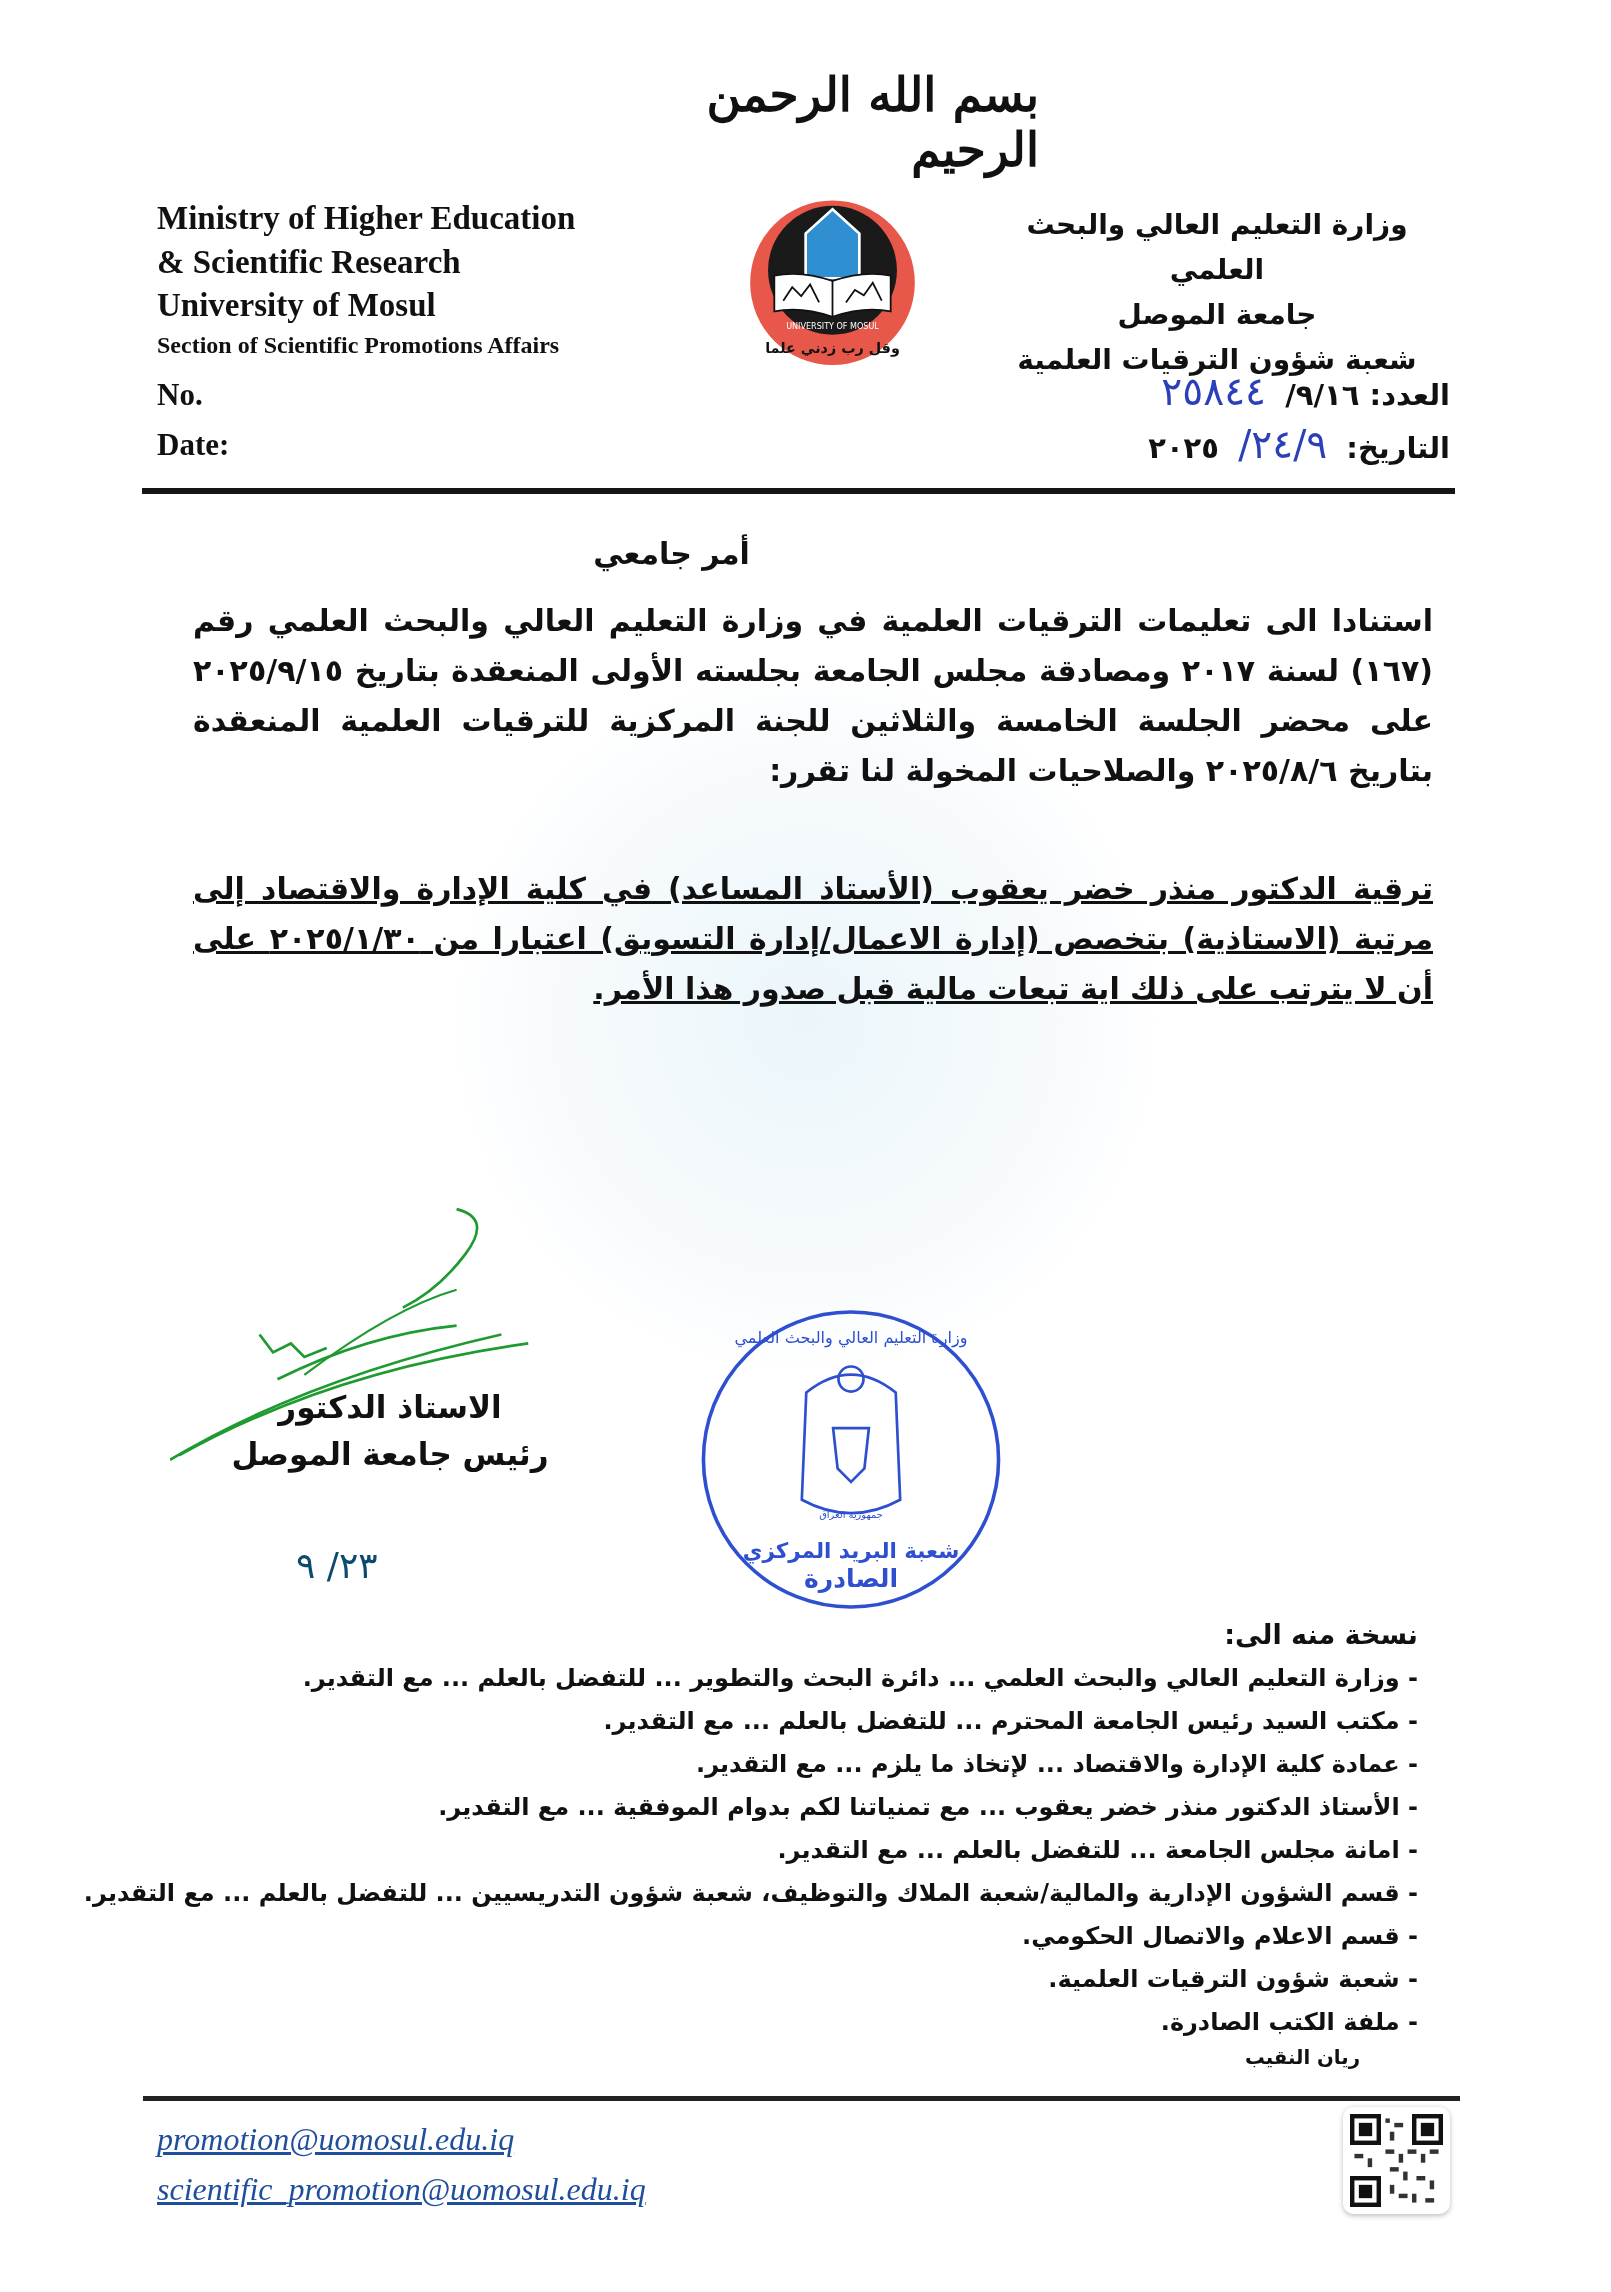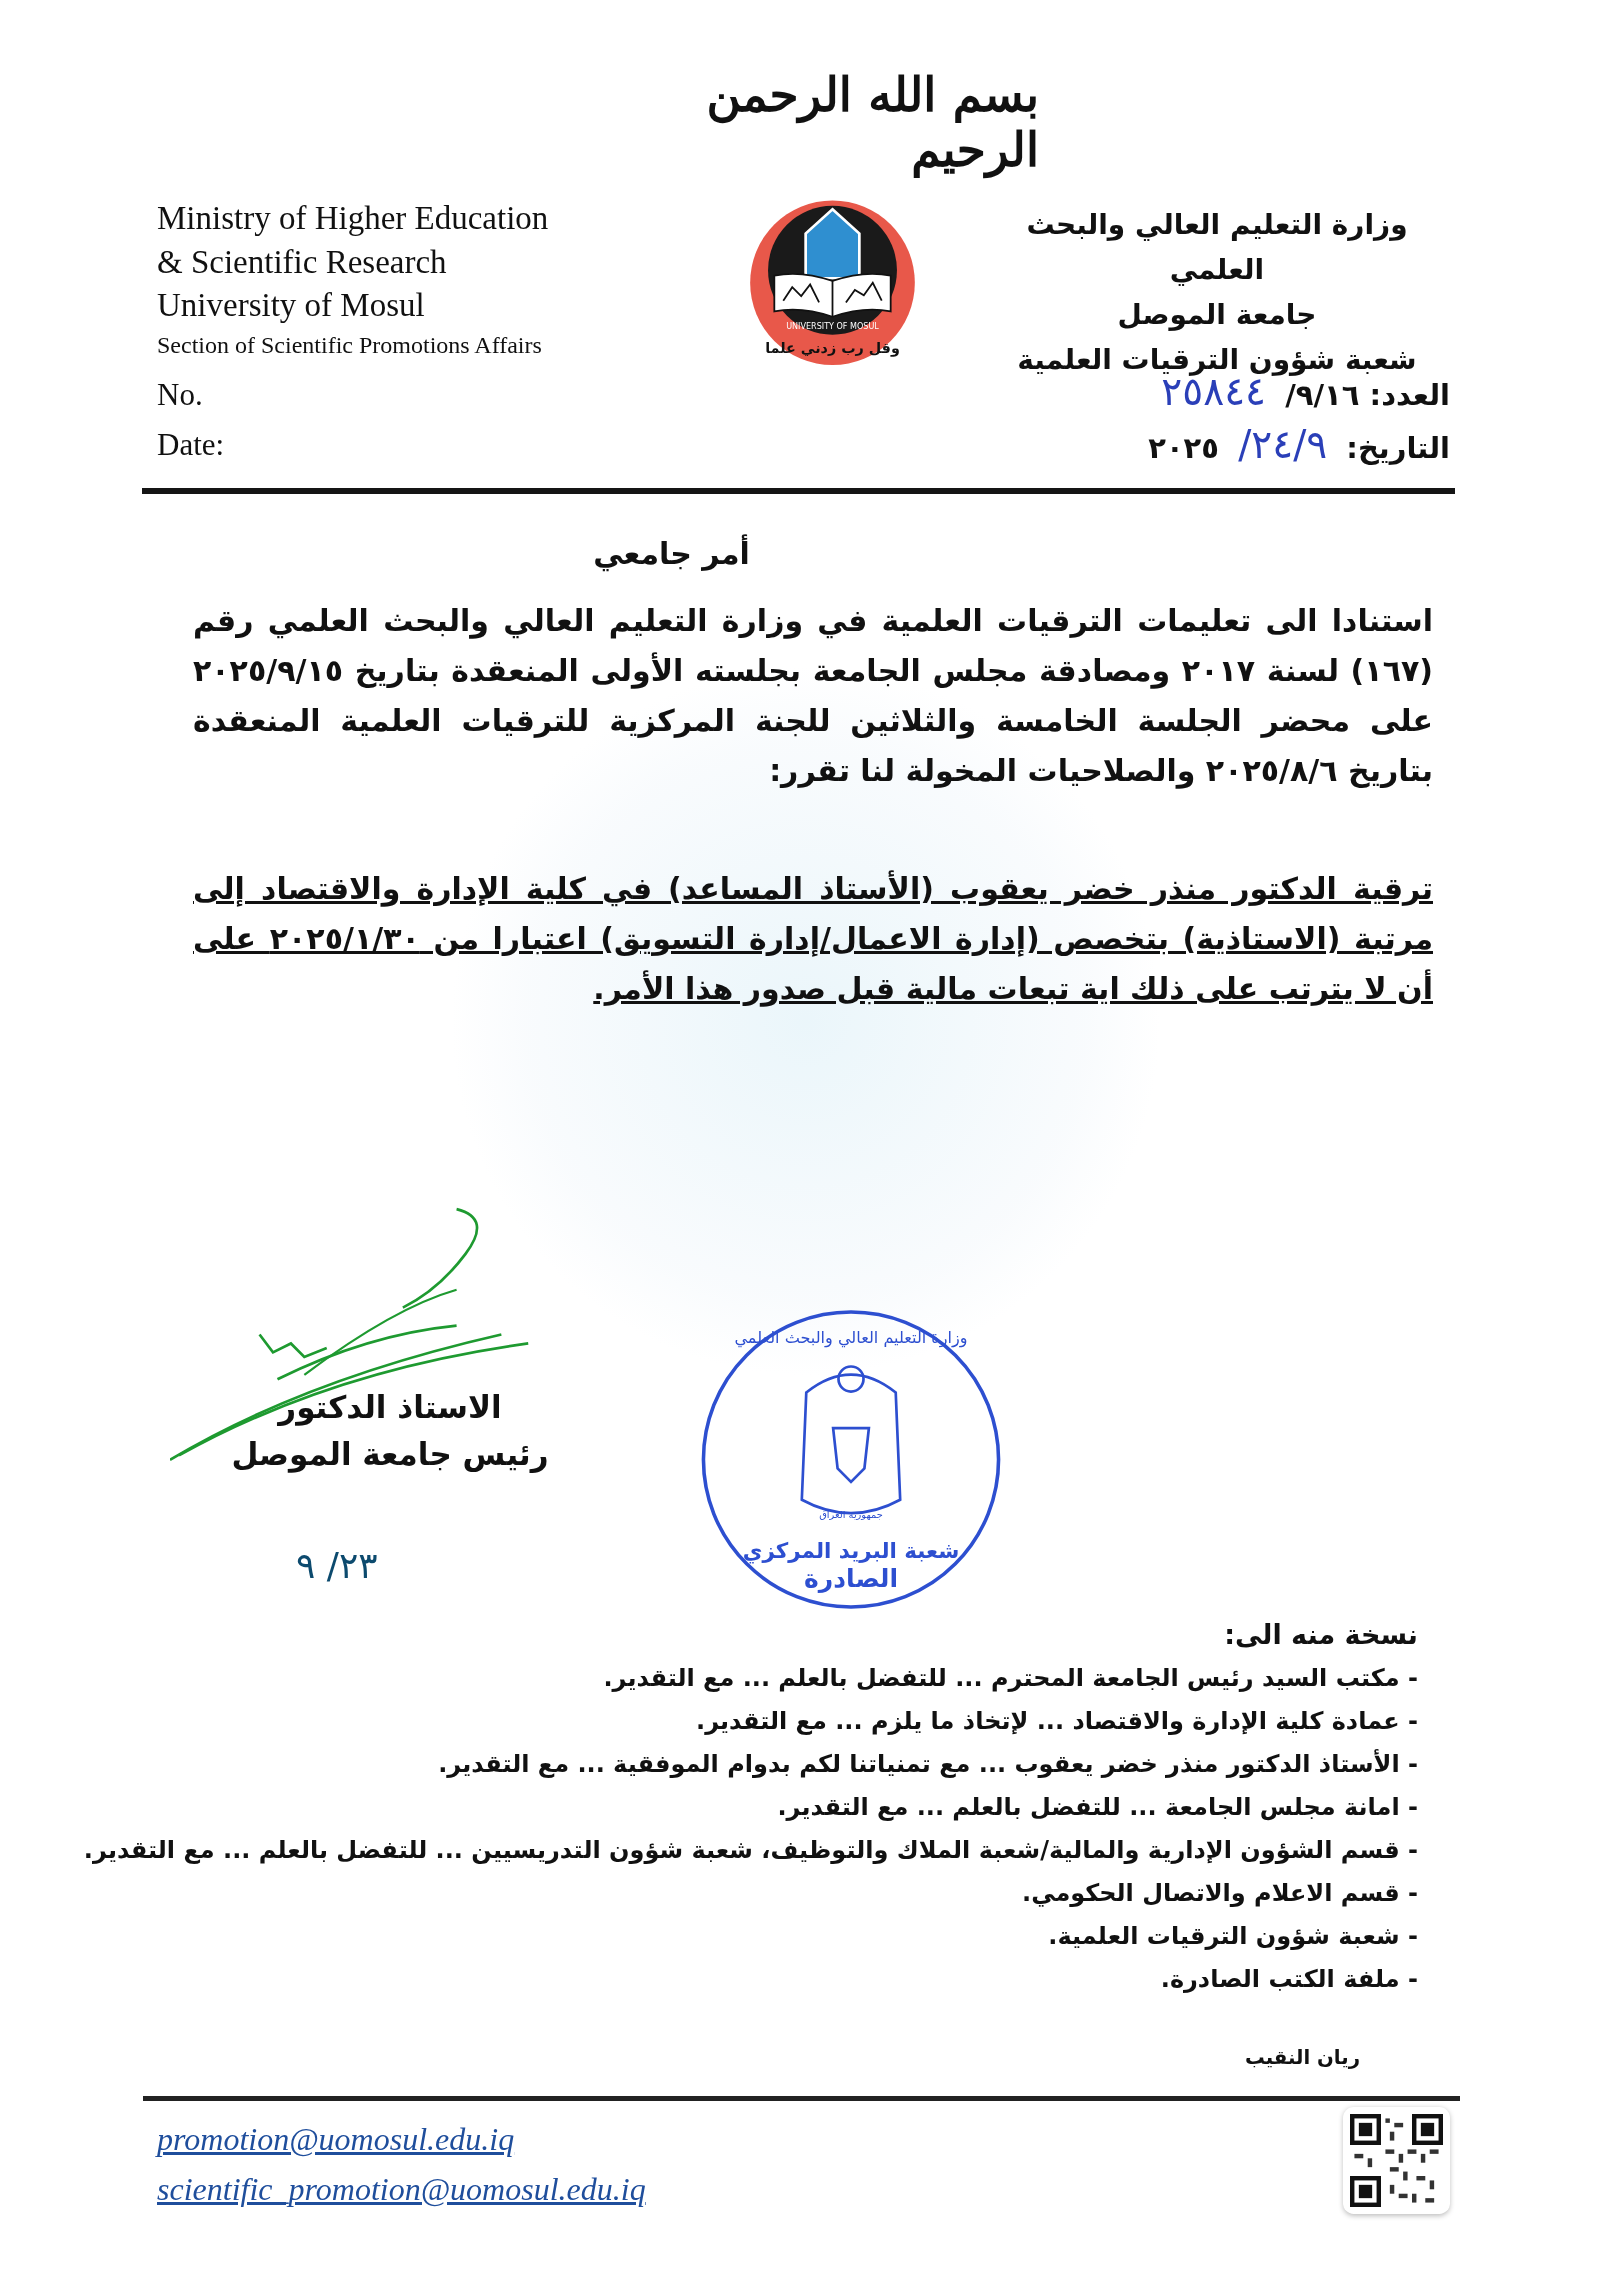--- a/index.html
+++ b/index.html
@@ -3,21 +3,21 @@
 <meta charset="utf-8">
 <style>
   html, body { margin: 0; padding: 0; background: #ffffff; }
   body { width: 1611px; height: 2293px; position: relative; overflow: hidden; color: #111; }
   .serif { font-family: "Liberation Serif", "DejaVu Serif", serif; }
   .ar { font-family: "DejaVu Sans", "Liberation Sans", sans-serif; direction: rtl; font-weight: bold; }
 
   .basmala { position: absolute; left: 627px; top: 67px; width: 412px; height: 99px; 
              font-family: "DejaVu Serif", serif; font-size: 47px; font-weight: bold; direction: rtl; letter-spacing: 1.8px; }
 
-  .en-header { position: absolute; left: 157px; top: 202px; line-height: 1.0; font-weight: normal; }
+  .en-header { position: absolute; left: 157px; top: 202px; line-height: 1.0; font-weight: bold; }
   .en-header .l1 { font-size: 33px; margin-bottom: 10.7px; }
   .en-header .l4 { font-size: 24px; margin-top: 3.6px; }
   .en-header .no { font-size: 31px; margin-top: 21.5px; }
   .en-header .date { font-size: 31px; margin-top: 19.7px; }
 
   .logo { position: absolute; left: 743px; top: 193px; width: 179px; height: 175px; }
 
   .ar-header { position: absolute; right: 161px; top: 202px; width: 466px; text-align: center; }
   .ar-header div { font-size: 28px; line-height: 45px; }
 
@@ -129,20 +129,21 @@
   <path d="M160 140 L200 140 L195 185 L180 200 L165 185 Z" fill="none" stroke="#2d4fd0" stroke-width="3"></path>
   <circle cx="180" cy="85" r="14" fill="none" stroke="#2d4fd0" stroke-width="3"></circle>
   <text x="180" y="45" font-size="18" text-anchor="middle" fill="#2d4fd0" font-family="DejaVu Sans, sans-serif" direction="rtl">وزارة التعليم العالي والبحث العلمي</text>
   <text x="180" y="240" font-size="11" text-anchor="middle" fill="#2d4fd0" font-family="DejaVu Sans, sans-serif">جمهورية العراق</text>
   <text x="180" y="285" font-size="24" text-anchor="middle" fill="#2d4fd0" font-family="DejaVu Sans, sans-serif" font-weight="bold">شعبة البريد المركزي</text>
   <text x="180" y="318" font-size="28" text-anchor="middle" fill="#2d4fd0" font-family="DejaVu Sans, sans-serif" font-weight="bold">الصادرة</text>
 </svg>
 
 <div class="cc ar">
   <div class="head">نسخة منه الى:</div>
+  <div class="item">- وزارة التعليم العالي والبحث العلمي ... دائرة البحث والتطوير ... للتفضل بالعلم ... مع التقدير.</div>
   <div class="item">- مكتب السيد رئيس الجامعة المحترم ... للتفضل بالعلم ... مع التقدير.</div>
   <div class="item">- عمادة كلية الإدارة والاقتصاد ... لإتخاذ ما يلزم ... مع التقدير.</div>
   <div class="item">- الأستاذ الدكتور منذر خضر يعقوب ... مع تمنياتنا لكم بدوام الموفقية ... مع التقدير.</div>
   <div class="item">- امانة مجلس الجامعة ... للتفضل بالعلم ... مع التقدير.</div>
   <div class="item">- قسم الشؤون الإدارية والمالية/شعبة الملاك والتوظيف، شعبة شؤون التدريسيين ... للتفضل بالعلم ... مع التقدير.</div>
   <div class="item">- قسم الاعلام والاتصال الحكومي.</div>
   <div class="item">- شعبة شؤون الترقيات العلمية.</div>
   <div class="item">- ملفة الكتب الصادرة.</div>
 </div>
 <div class="cc-note ar">ريان النقيب</div>

